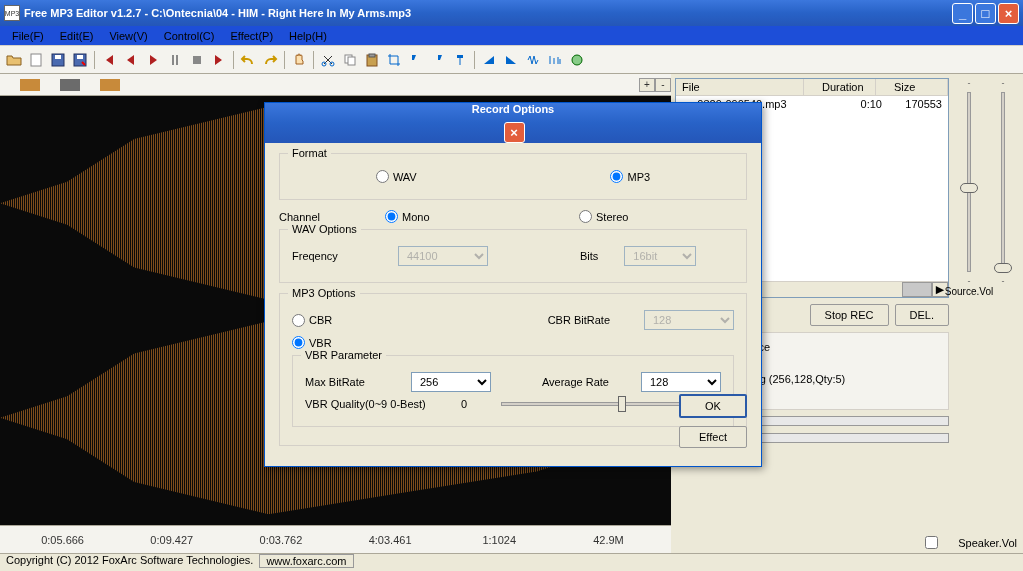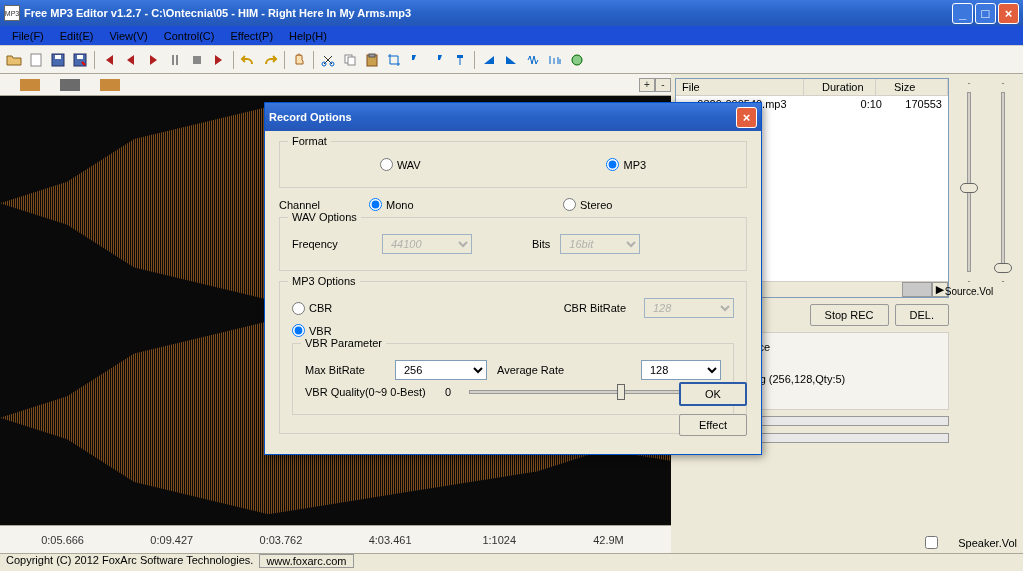--- a/index.html
+++ b/index.html
@@ -71,45 +71,45 @@
 
 .vslider { display: flex; flex-direction: column; align-items: center; width: 32px; }
 .vslider .dash { color: #666; font-size: 9px; }
 .vslider .track { width: 4px; height: 180px; background: #d4d0c8; border: 1px solid #999; position: relative; margin: 4px 0; }
 .vslider .thumb { position: absolute; width: 18px; height: 10px; background: #ece9d8; border: 1px solid #666; left: -8px; border-radius: 5px; }
 .vslider .label { font-size: 10px; text-align: center; }
 .speaker-row { display: flex; align-items: center; gap: 20px; position: absolute; right: 6px; bottom: 22px; }
 
 
 .dialog { position: absolute; left: 264px; top: 102px; width: 498px; background: #ece9d8; border: 1px solid #0055cc; box-shadow: 2px 2px 8px rgba(0,0,0,0.4); }
-.dialog .titlebar { height: 28px; }
+.dialog .titlebar { height: 40px; flex-direction: column; }
 .dialog-body { padding: 10px 14px; }
 .fieldset { border: 1px solid #d4d0c8; padding: 10px 12px; margin-bottom: 10px; position: relative; }
 .fieldset .legend { position: absolute; top: -7px; left: 8px; background: #ece9d8; padding: 0 4px; }
-.row { display: flex; align-items: center; gap: 10px; margin: 6px 0; }
+.row { display: flex; align-items: center; gap: 26px; margin: 6px 0; }
 .row .lbl { width: 80px; }
 .radio { display: inline-flex; align-items: center; gap: 4px; }
 .radio input { margin: 0; }
 select, input[type=text] { border: 1px solid #7f9db9; background: white; padding: 1px 4px; height: 20px; }
-select:disabled, input:disabled { background: #ece9d8; color: #999; font-style: italic; }
+select:disabled, input:disabled { background: #ece9d8; color: #999; }
 .dialog-btns { display: flex; flex-direction: column; gap: 8px; position: absolute; right: 14px; bottom: 18px; }
 .dialog-btns .btn { width: 68px; text-align: center; }
 .slider-h { flex: 1; height: 4px; background: #d4d0c8; border: 1px solid #999; position: relative; margin: 0 8px; }
 .slider-h .thumb { position: absolute; width: 8px; height: 16px; background: #ece9d8; border: 1px solid #666; top: -7px; left: 65%; }
 
 
 .footer { height: 16px; background: #ece9d8; border-top: 1px solid #aca899; display: flex; align-items: flex-start; padding: 0 6px; font-size: 10px; }
 .footer .link { border: 1px solid #999; padding: 0 6px; margin-left: 6px; }
 </style>
 </head>
 <body>
 
 <div class="titlebar">
   <div class="app-icon">MP3</div>
-  <div class="title">Free MP3 Editor v1.2.7 - C:\Ontecnia\05 - HIM - Right Here In My Arms.mp3</div>
+  <div class="title">Free MP3 Editor v1.2.7 - C:\Ontecnia\04 - HIM - Right Here In My Arms.mp3</div>
   <div class="winbtn min">_</div>
   <div class="winbtn max">□</div>
   <div class="winbtn close">×</div>
 </div>
 
 <div class="menubar">
   <span>File(F)</span>
   <span>Edit(E)</span>
   <span>View(V)</span>
   <span>Control(C)</span>
@@ -382,21 +382,21 @@
           <span>Stereo</span>
         </label>
     </div>
     <div class="fieldset">
       <div class="legend">WAV Options</div>
       <div class="row">
         <div class="lbl">Freqency</div>
         <select disabled="" style="width:90px"><option>44100</option></select>
         <div style="width:40px"></div>
         <div>Bits</div>
-        <select disabled="" style="width:80px"><option>16bit</option></select>
+        <select disabled="" style="width:72px"><option>16bit</option></select>
       </div>
     </div>
     <div class="fieldset" style="padding-bottom:18px">
       <div class="legend">MP3 Options</div>
       <div class="row">
         <label class="radio" style="width:90px">
             <input type="radio" name="mp3m" style="">
             <span>CBR</span>
           </label>
         <div style="flex:1; text-align:right; padding-right:8px">CBR BitRate</div>
@@ -405,22 +405,22 @@
       <div class="row">
         <label class="radio">
             <input type="radio" name="mp3m" checked="" style="">
             <span>VBR</span>
           </label>
       </div>
       <div class="fieldset" style="margin-bottom:0">
         <div class="legend">VBR Parameter</div>
         <div class="row">
           <div class="lbl">Max BitRate</div>
-          <select style="width:92px"><option>256</option></select>
-          <div style="flex:1; padding-right:6px">Average Rate</div>
+          <select style="width:80px"><option>256</option></select>
+          <div style="flex:1; text-align:right; padding-right:6px">Average Rate</div>
           <select style="width:80px"><option>128</option></select>
         </div>
         <div class="row">
           <div style="width:130px">VBR Quality(0~9 0-Best)</div>
           <span>0</span>
           <div class="slider-h">
               <div class="thumb"></div>
             </div>
           <span>9</span>
         </div>

